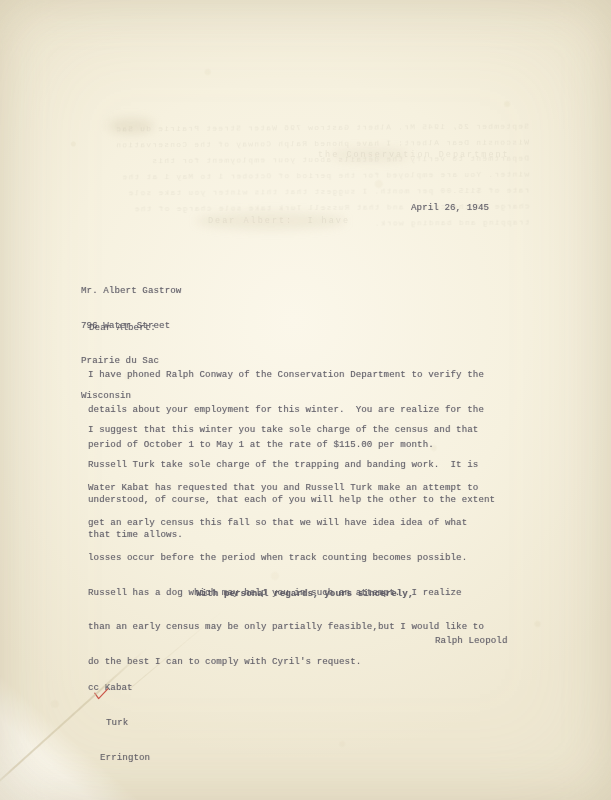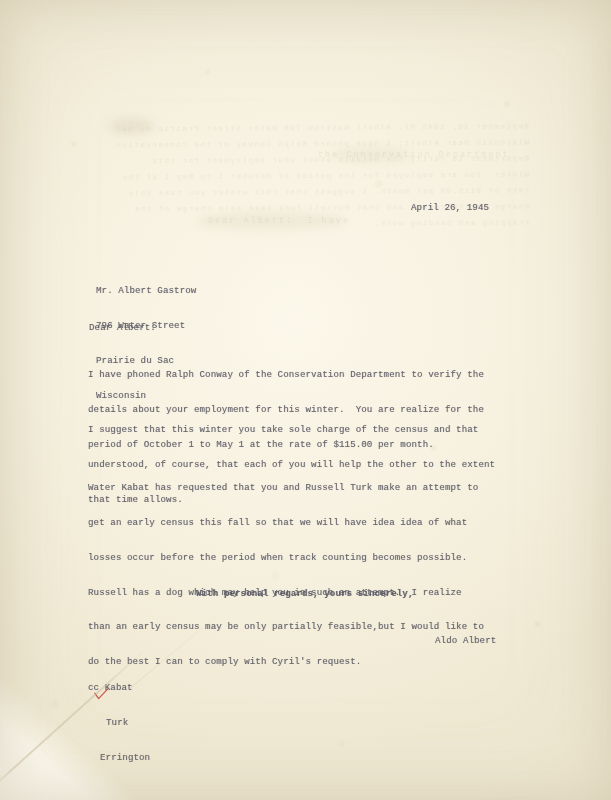--- a/index.html
+++ b/index.html
@@ -129,21 +129,21 @@
     white-space: pre;
     color: #57555f;
     text-shadow:
       .45px .35px .7px rgba(120,116,128,.42),
       -.3px .2px .5px rgba(140,136,148,.28);
     opacity: .9;
   }
 
   .date-line { left: 411px; top: 202px; }
 
-  .address-block { left: 96px; top: 262px; }
+  .address-block { left: 81px; top: 262px; }
   .address-block .line { display: block; }
 
   .salutation { left: 89px; top: 322px; }
 
   .para { left: 88px; top: 0; }
   .para .line { display: block; }
 
   #para-1 { top: 346px; }
   #para-2 { top: 401px; }
   #para-3 { top: 459px; }
@@ -210,37 +210,38 @@
     <div class="typed salutation">Dear Albert:</div>
 
     <div class="typed para" id="para-1">
       <span class="line">I have phoned Ralph Conway of the Conservation Department to verify the</span>
       <span class="line">details about your employment for this winter.  You are realize for the</span>
       <span class="line">period of October 1 to May 1 at the rate of $115.00 per month.</span>
     </div>
 
     <div class="typed para" id="para-2">
       <span class="line">I suggest that this winter you take sole charge of the census and that</span>
+      <span class="line">Russell Turk take sole charge of the trapping and banding work.  It is</span>
       <span class="line">understood, of course, that each of you will help the other to the extent</span>
       <span class="line">that time allows.</span>
     </div>
 
     <div class="typed para" id="para-3">
       <span class="line">Water Kabat has requested that you and Russell Turk make an attempt to</span>
       <span class="line">get an early census this fall so that we will have idea idea of what</span>
       <span class="line">losses occur before the period when track counting becomes possible.</span>
       <span class="line">Russell has a dog which may help you in such an attempt.  I realize</span>
       <span class="line">than an early census may be only partially feasible,but I would like to</span>
       <span class="line">do the best I can to comply with Cyril's request.</span>
     </div>
 
 
     <div class="typed closing">With personal regards, yours sincerely,</div>
 
-    <div class="typed signature">Aldo Albert</div>
+    <div class="typed signature">Ralph Leopold</div>
 
     <div class="typed cc-block">
       <span class="line">cc Kabat</span>
       <span class="line indent">Turk</span>
       <span class="line indent-2">Errington</span>
     </div>
 
   </div>
 
   <div class="check-mark">

